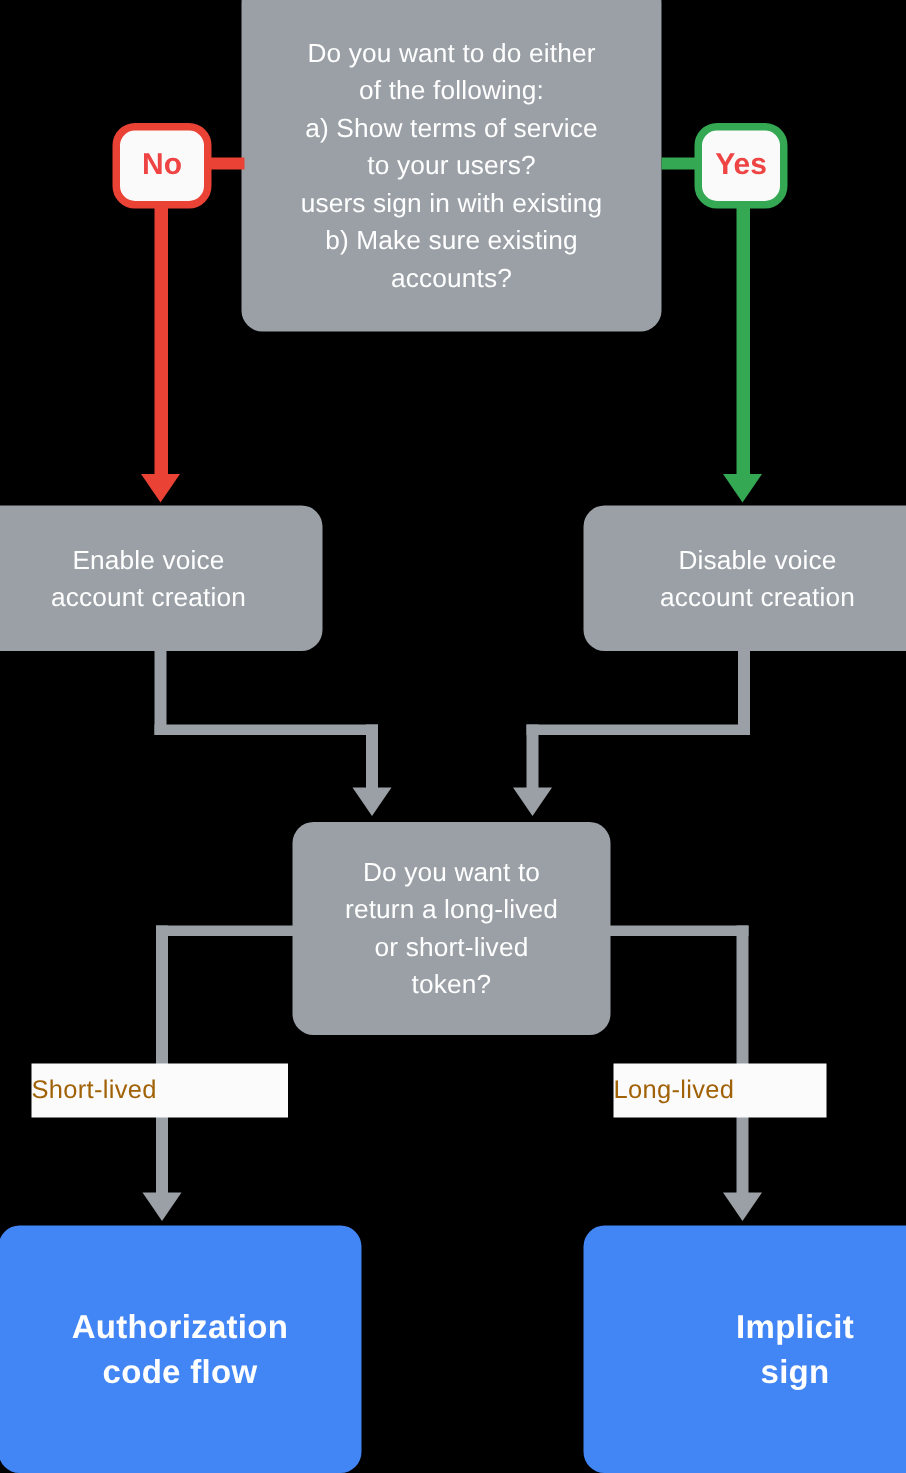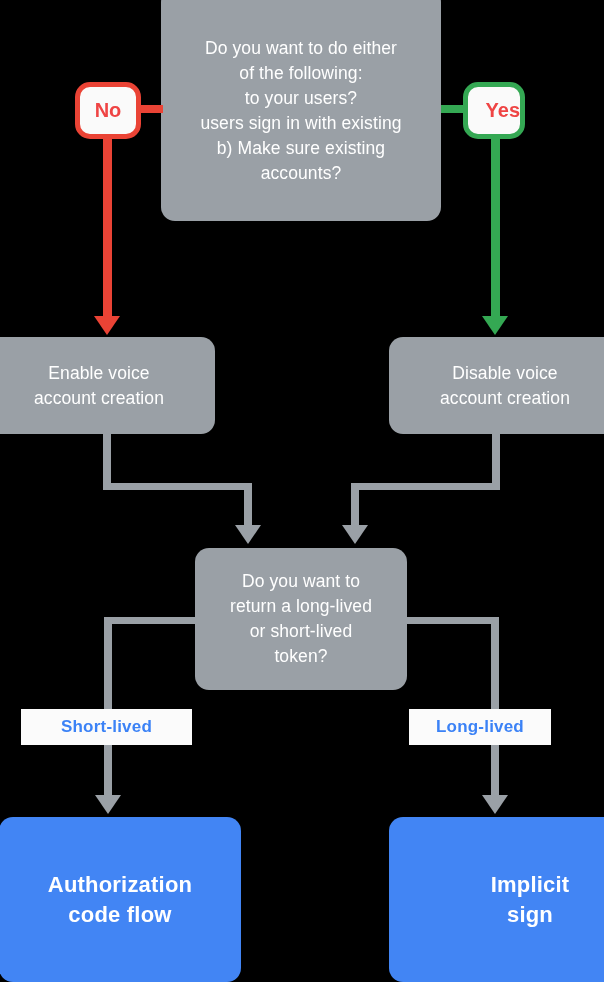--- a/index.html
+++ b/index.html
@@ -50,33 +50,32 @@
     align-items: center;
     justify-content: center;
     background: #fafafa;
     border-radius: 15px;
     font-size: 20px;
     font-weight: bold;
     color: #ef4444;
     z-index: 6;
   }
   .badge.no  { border: 5px solid #ea4335; }
-  .badge.yes { border: 5px solid #34a853; justify-content: flex-end; }
+  .badge.yes { border: 5px solid #34a853; }
 
   
   .edge-label {
     position: absolute;
     box-sizing: border-box;
     display: flex;
     align-items: center;
-    justify-content: center;
     background: #fbfbfb;
-    color: #3b82f6;
+    color: #a16207;
     font-size: 17px;
-    font-weight: bold;
+    font-weight: normal;
     letter-spacing: 0.2px;
     z-index: 5;
   }
 
   
   .seg {
     position: absolute;
     background: #9aa0a6;
   }
   .seg.red   { background: #ea4335; }
@@ -95,20 +94,21 @@
 </style>
 </head>
 <body>
 
 <div id="canvas">
 
   <div class="node decision" style="left:161px; top:-12px; width:280px; height:233px; padding:12px 14px 0 14px;">
     <div>
       <div>Do you want to do either</div>
       <div>of the following:</div>
+      <div>a) Show terms of service</div>
       <div>to your users?</div>
       <div>users sign in with existing</div>
       <div>b) Make sure existing</div>
       <div>accounts?</div>
     </div>
   </div>
 
   <div class="seg red" style="left:139px; top:105px; width:24px; height:8px;"></div>
   <div class="seg green" style="left:441px; top:105px; width:24px; height:8px;"></div>
 

